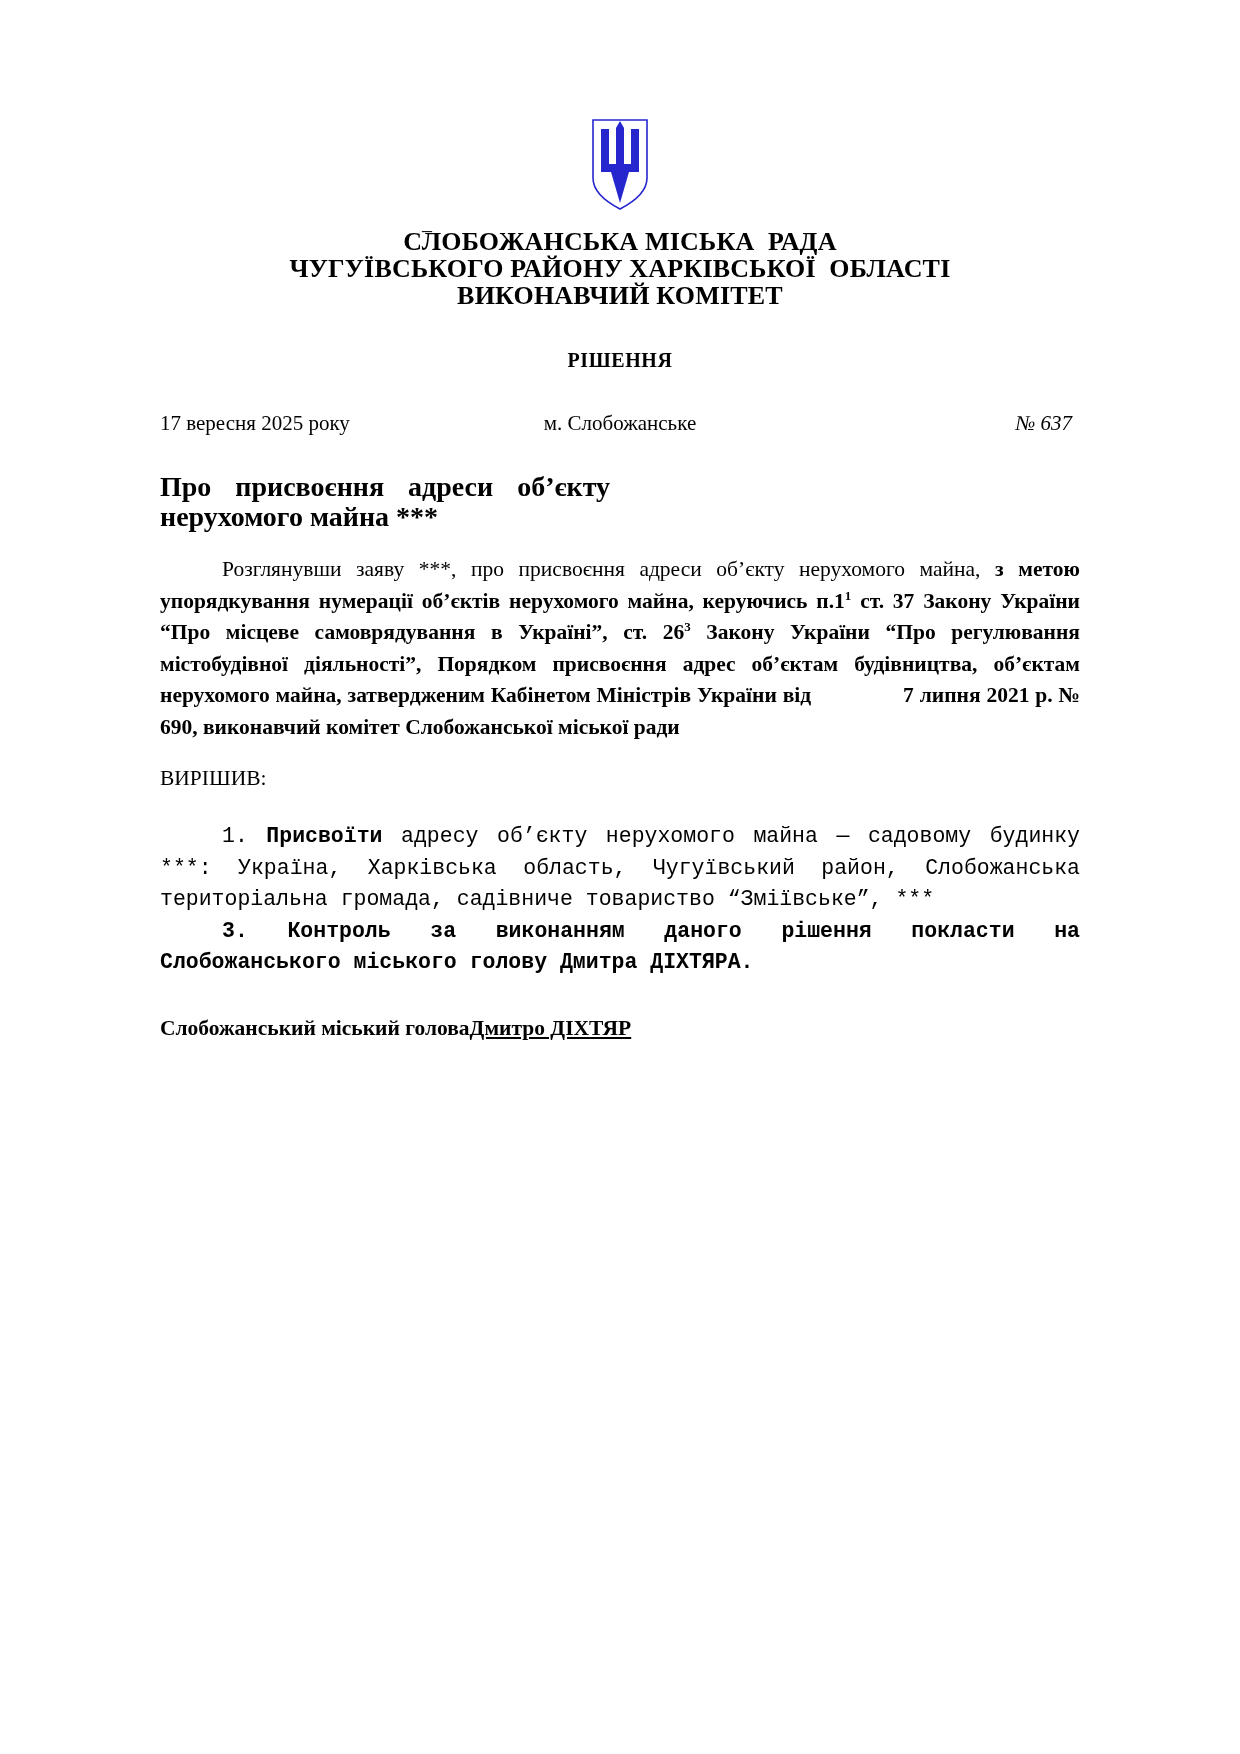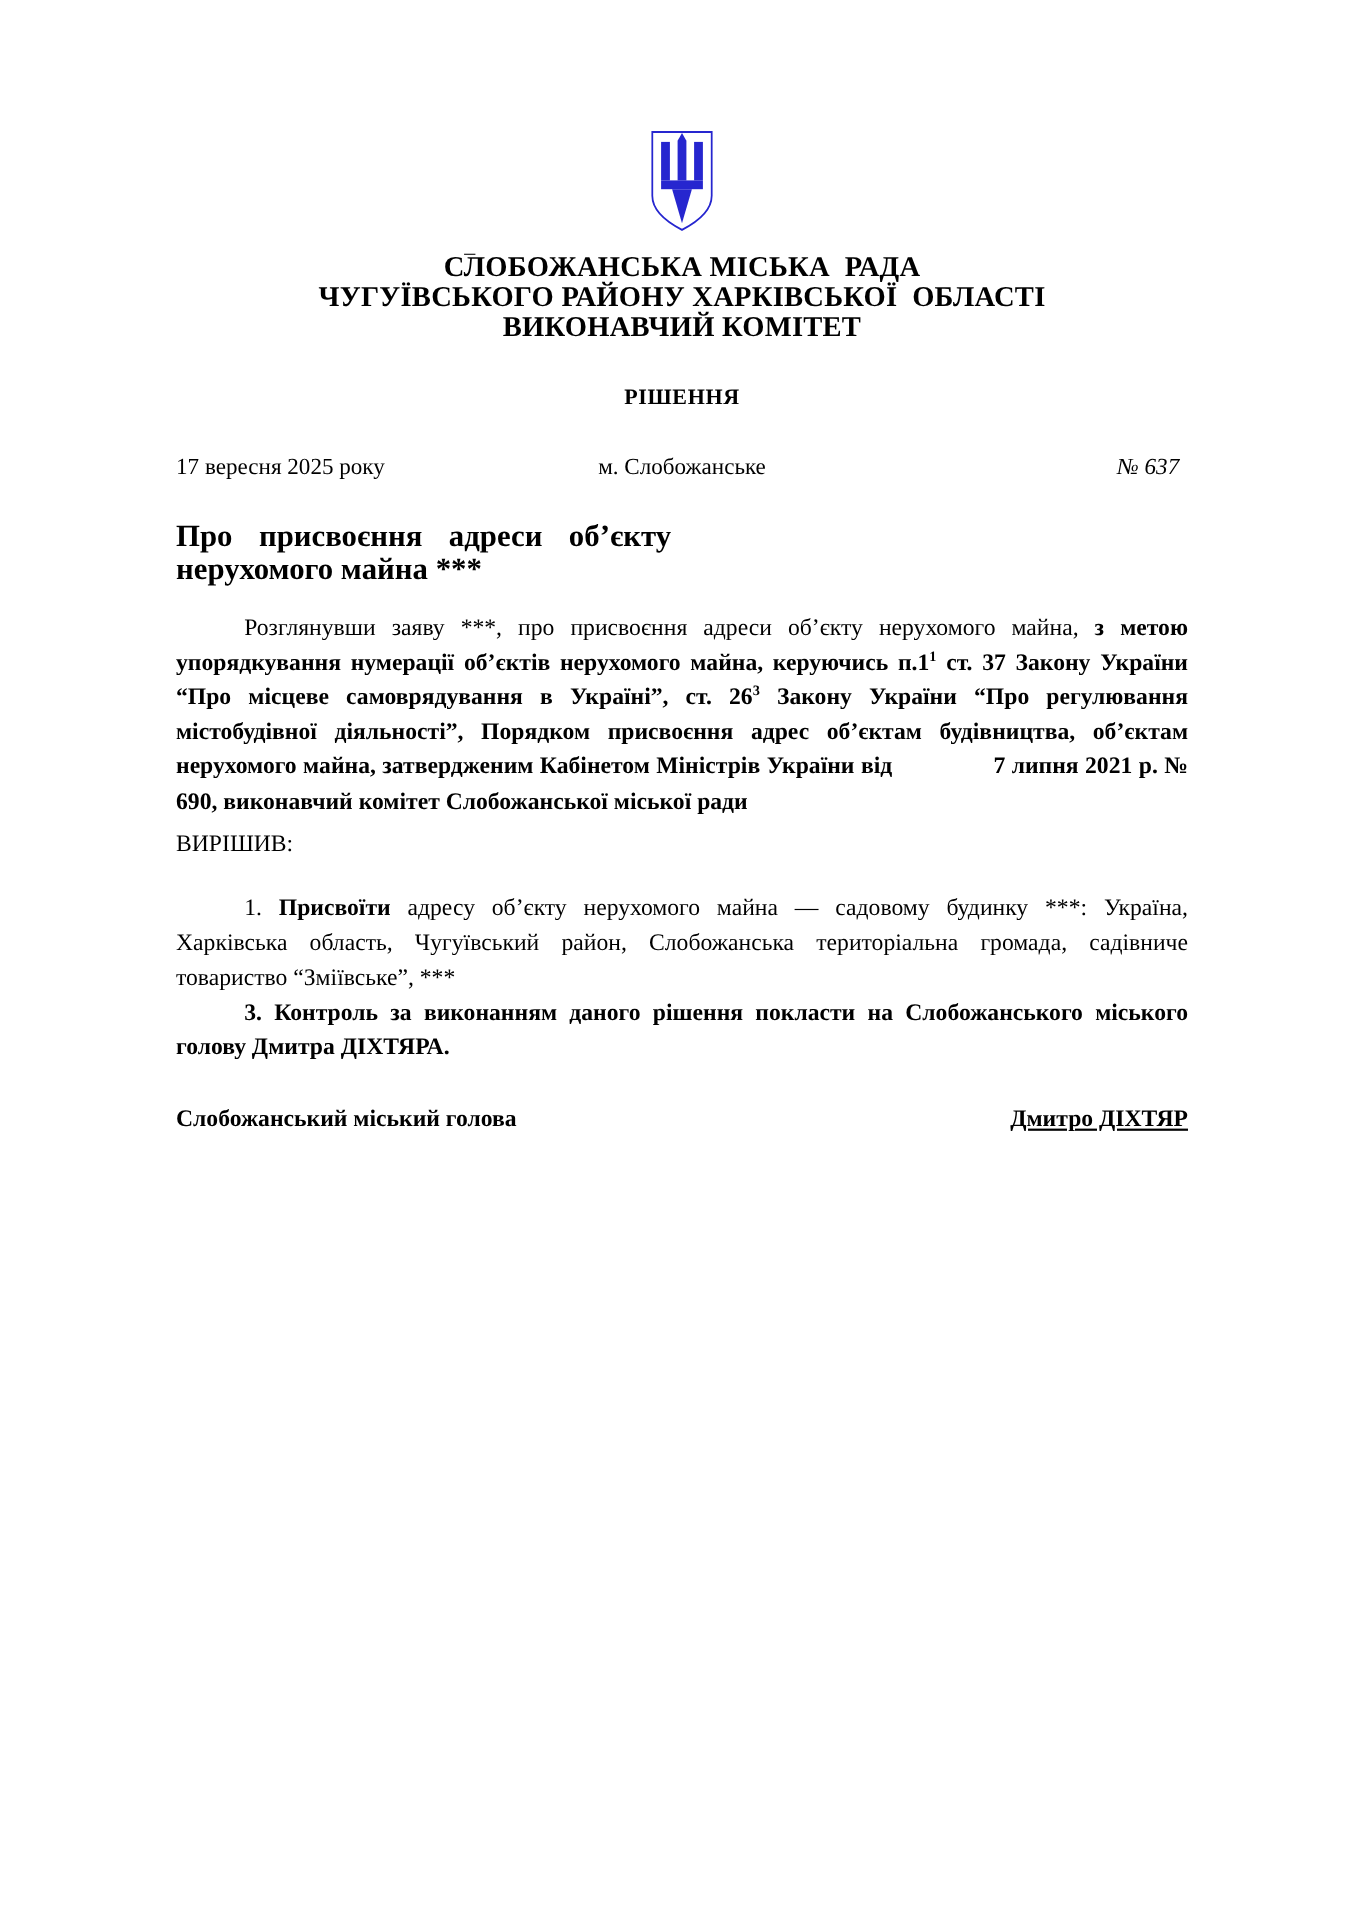--- a/index.html
+++ b/index.html
@@ -28,28 +28,28 @@
   .dateline .number{position:absolute;right:8px;font-style:italic;}
   .subject{margin-top:36px;font-weight:bold;font-size:28px;line-height:30px;width:560px;}
   .subject .s1{word-spacing:17px;}
   p{margin:0;}
   .body-par{
     margin-top:22px;font-size:21.5px;line-height:31.5px;text-align:justify;
     text-indent:62px;
   }
   .tabgap{display:inline-block;width:92px;}
   sup{font-size:13px;line-height:0;}
-  .resolved{margin-top:8px;font-size:21.5px;line-height:31px;}
-  .items{margin-top:27px;}
+  .resolved{margin-top:20px;font-size:21.5px;line-height:31px;}
+  .items{margin-top:27px;font-family:Liberation Mono, monospace;}
   .item{
     font-size:21.5px;line-height:31.5px;text-align:justify;text-indent:62px;
   }
   .item.bold-item{font-weight:bold;}
   .signature{
-    display:flex;justify-content:space-between;align-items:baseline;
+    display:flex;align-items:baseline;
     margin-top:36px;font-weight:bold;font-size:21.5px;line-height:26px;
   }
   .signature .name{text-decoration:underline;}
 </style>
 </head>
 <body>
 
 <div class="page">
   <div class="content">
 

